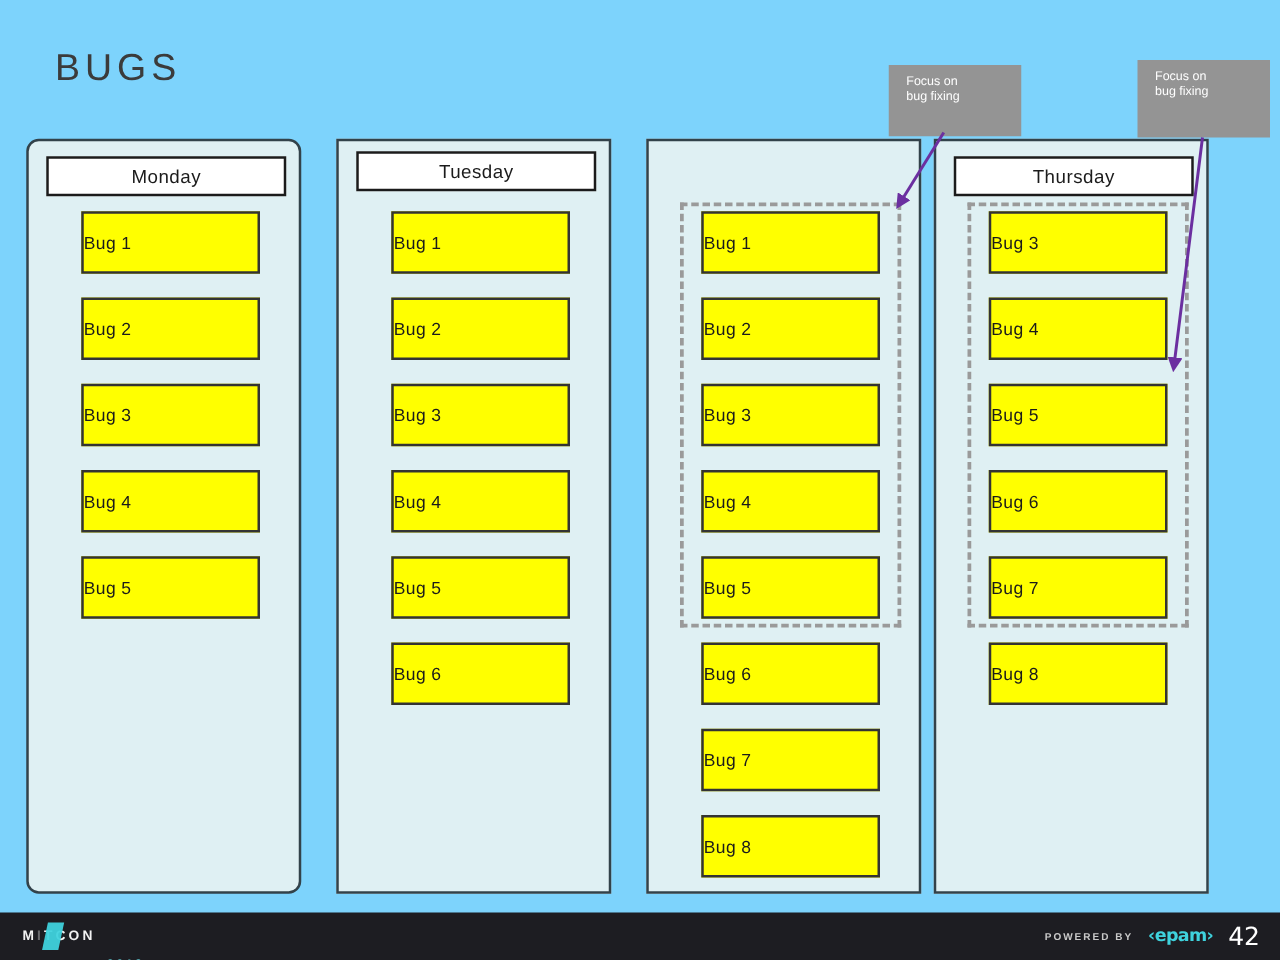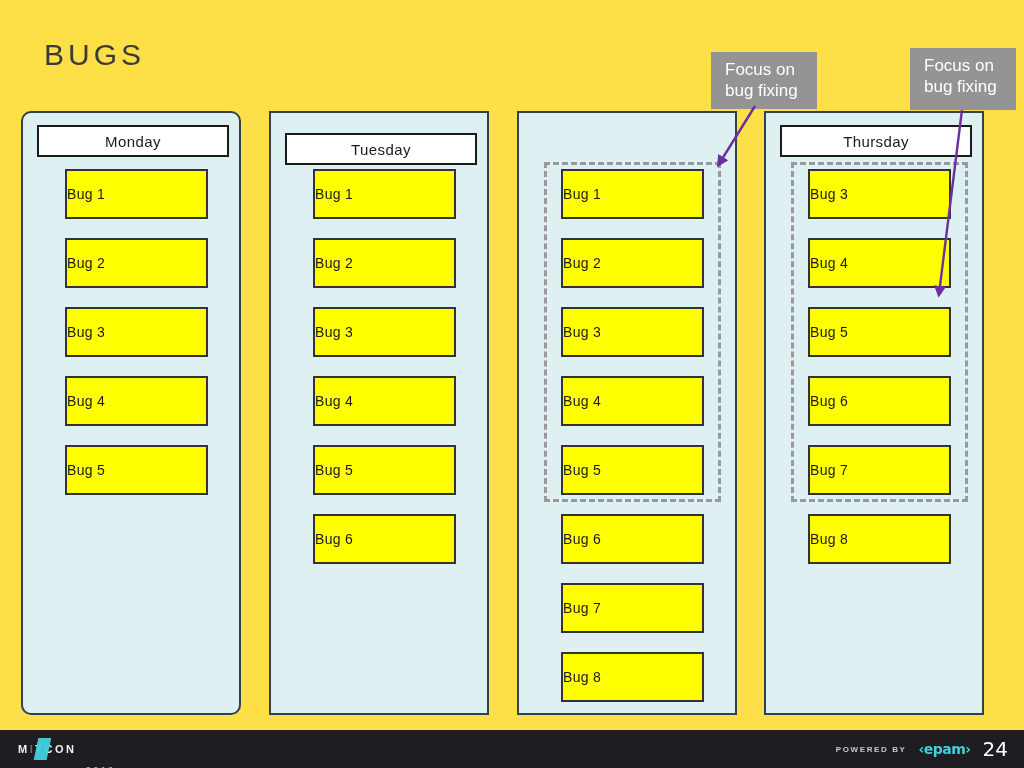--- a/index.html
+++ b/index.html
@@ -15,21 +15,21 @@
     font-family: "Liberation Sans", sans-serif;
     color: #222222;
   }
 
   
   #slide {
     position: absolute;
     left: 0; top: 0;
     width: 1024px;
     height: 768px;
-    background: #fde047;
+    background: #7dd3fc;
   }
 
   
   #slide-title {
     position: absolute;
     left: 44px;
     top: 38px;
     font-size: 30px;
     letter-spacing: 4px;
     font-weight: 400;
@@ -77,21 +77,21 @@
     box-sizing: border-box;
     background: transparent;
     pointer-events: none;
   }
 
   
   .callout {
     position: absolute;
     background: #949494;
     color: #ffffff;
-    font-size: 17px;
+    font-size: 10px;
     line-height: 1.22;
     padding: 8px 12px 8px 14px;
     box-sizing: border-box;
   }
 
   
   #arrow-layer {
     position: absolute;
     left: 0; top: 0;
     width: 1024px;
@@ -191,21 +191,21 @@
           <span>Bug 3</span>
         </div>
         <div class="bug-box" style="left: 42px; top: 263px; width: 143px; height: 50px; background: rgb(255, 255, 0); border-color: rgb(51, 51, 51);">
           <span>Bug 4</span>
         </div>
         <div class="bug-box" style="left: 42px; top: 332px; width: 143px; height: 50px; background: rgb(255, 255, 0); border-color: rgb(51, 51, 51);">
           <span>Bug 5</span>
         </div>
       </div>
       <div class="day-column" style="left: 269px; top: 111px; width: 220px; height: 604px; background: rgb(223, 240, 243); border-color: rgb(50, 66, 74);">
-        <div class="col-header" style="left: 14px; top: 20px; width: 192px; height: 32px;">Tuesday</div>
+        <div class="col-header" style="left: 14px; top: 8px; width: 192px; height: 32px;">Tuesday</div>
         <div class="bug-box" style="left: 42px; top: 56px; width: 143px; height: 50px; background: rgb(255, 255, 0); border-color: rgb(51, 51, 51);">
           <span>Bug 1</span>
         </div>
         <div class="bug-box" style="left: 42px; top: 125px; width: 143px; height: 50px; background: rgb(255, 255, 0); border-color: rgb(51, 51, 51);">
           <span>Bug 2</span>
         </div>
         <div class="bug-box" style="left: 42px; top: 194px; width: 143px; height: 50px; background: rgb(255, 255, 0); border-color: rgb(51, 51, 51);">
           <span>Bug 3</span>
         </div>
         <div class="bug-box" style="left: 42px; top: 263px; width: 143px; height: 50px; background: rgb(255, 255, 0); border-color: rgb(51, 51, 51);">
@@ -238,21 +238,21 @@
         <div class="bug-box" style="left: 42px; top: 401px; width: 143px; height: 50px; background: rgb(255, 255, 0); border-color: rgb(51, 51, 51);">
           <span>Bug 6</span>
         </div>
         <div class="bug-box" style="left: 42px; top: 470px; width: 143px; height: 50px; background: rgb(255, 255, 0); border-color: rgb(51, 51, 51);">
           <span>Bug 7</span>
         </div>
         <div class="bug-box" style="left: 42px; top: 539px; width: 143px; height: 50px; background: rgb(255, 255, 0); border-color: rgb(51, 51, 51);">
           <span>Bug 8</span>
         </div>
       </div>
-      <div class="day-column" style="left: 764px; top: 111px; width: 220px; height: 604px; background: rgb(223, 240, 243); border-color: rgb(50, 66, 74);">
+      <div class="day-column" style="left: 747px; top: 111px; width: 220px; height: 604px; background: rgb(223, 240, 243); border-color: rgb(50, 66, 74);">
         <div class="col-header" style="left: 14px; top: 12px; width: 192px; height: 32px;">Thursday</div>
         <div class="focus-region" style="left: 25px; top: 49px; width: 177px; height: 340px; border-color: rgb(154, 154, 154);"></div>
         <div class="bug-box" style="left: 42px; top: 56px; width: 143px; height: 50px; background: rgb(255, 255, 0); border-color: rgb(51, 51, 51);">
           <span>Bug 3</span>
         </div>
         <div class="bug-box" style="left: 42px; top: 125px; width: 143px; height: 50px; background: rgb(255, 255, 0); border-color: rgb(51, 51, 51);">
           <span>Bug 4</span>
         </div>
         <div class="bug-box" style="left: 42px; top: 194px; width: 143px; height: 50px; background: rgb(255, 255, 0); border-color: rgb(51, 51, 51);">
           <span>Bug 5</span>
@@ -296,17 +296,17 @@
     <div id="footer-logo">
       <span class="mit-text">
         <span>M</span><span style="opacity:0.35">I</span><span>TCON</span>
         <span class="mit-shape"></span>
       </span>
       <span class="mit-year">2019</span>
     </div>
     <div id="footer-right">
       <span class="powered-by">POWERED BY</span>
       <span class="epam-logo">‹epam›</span>
-      <span class="page-number">24</span>
+      <span class="page-number">42</span>
     </div>
   </div>
 
 </div>
 
 </body></html>

